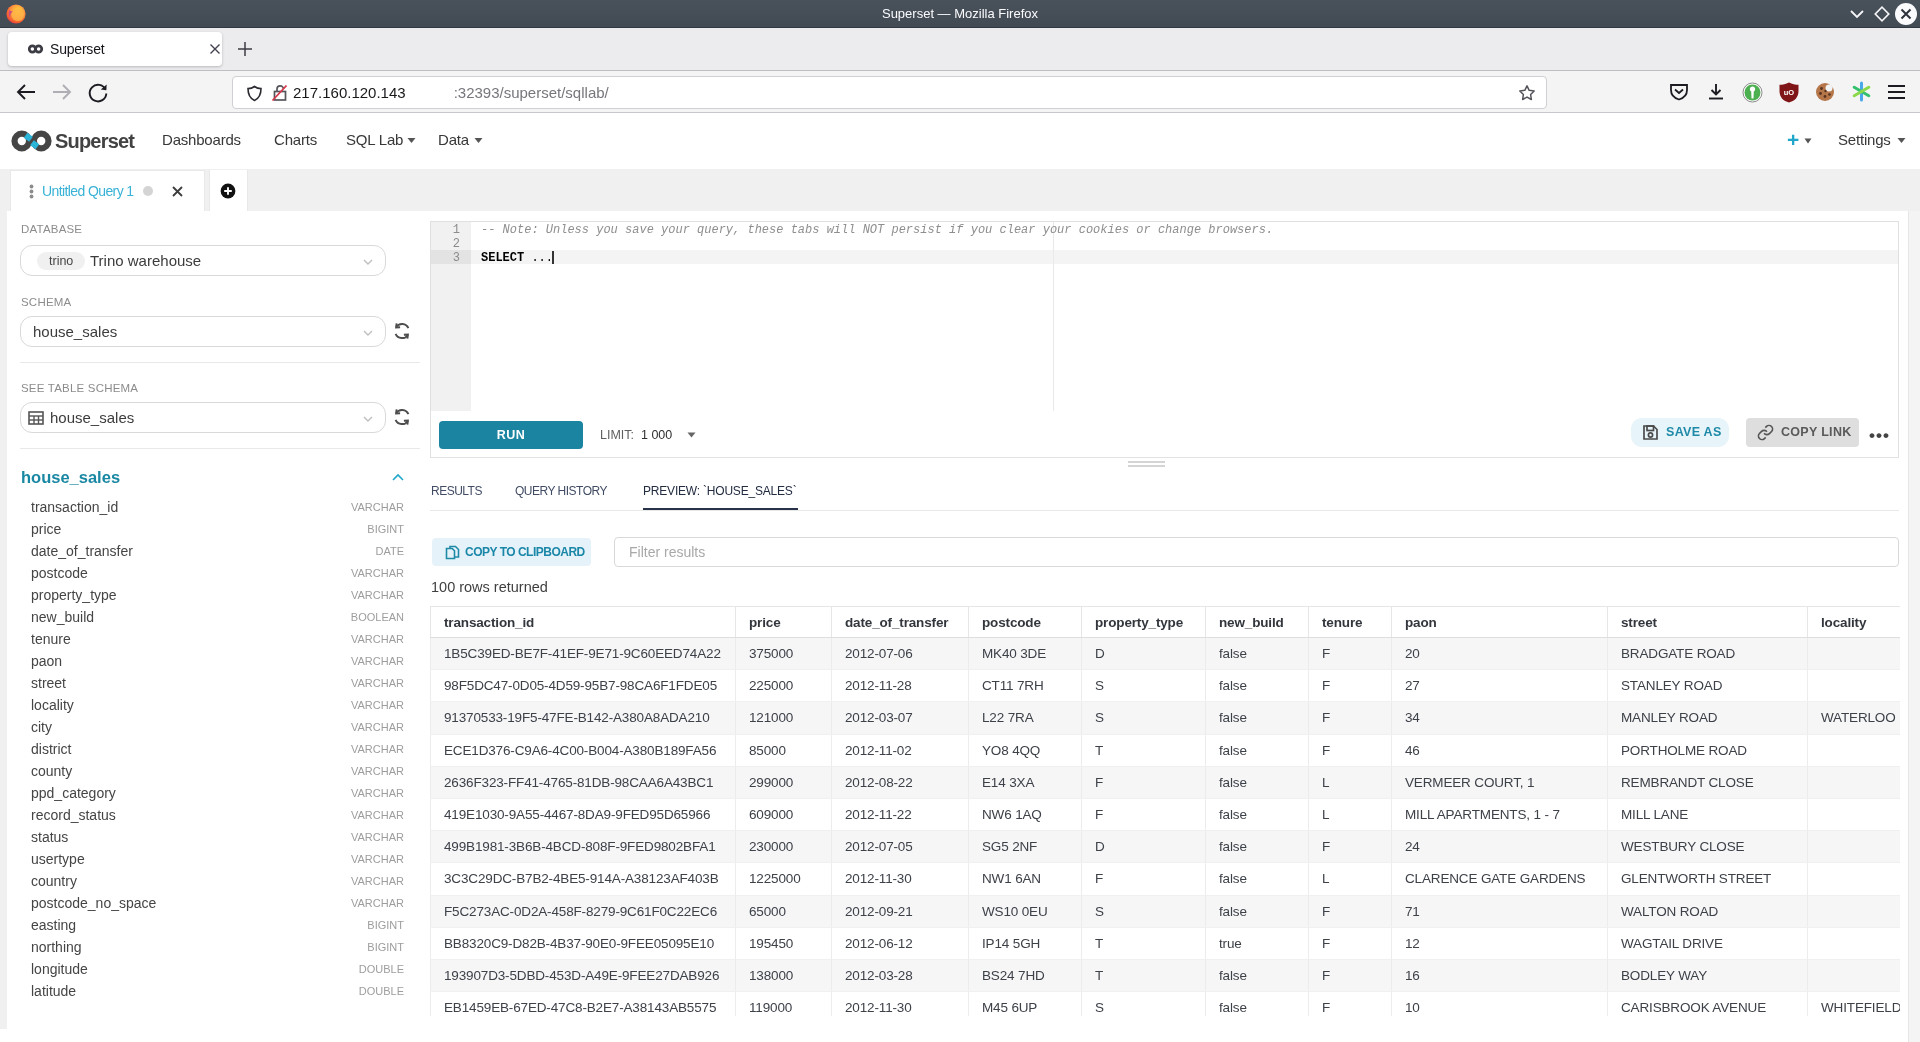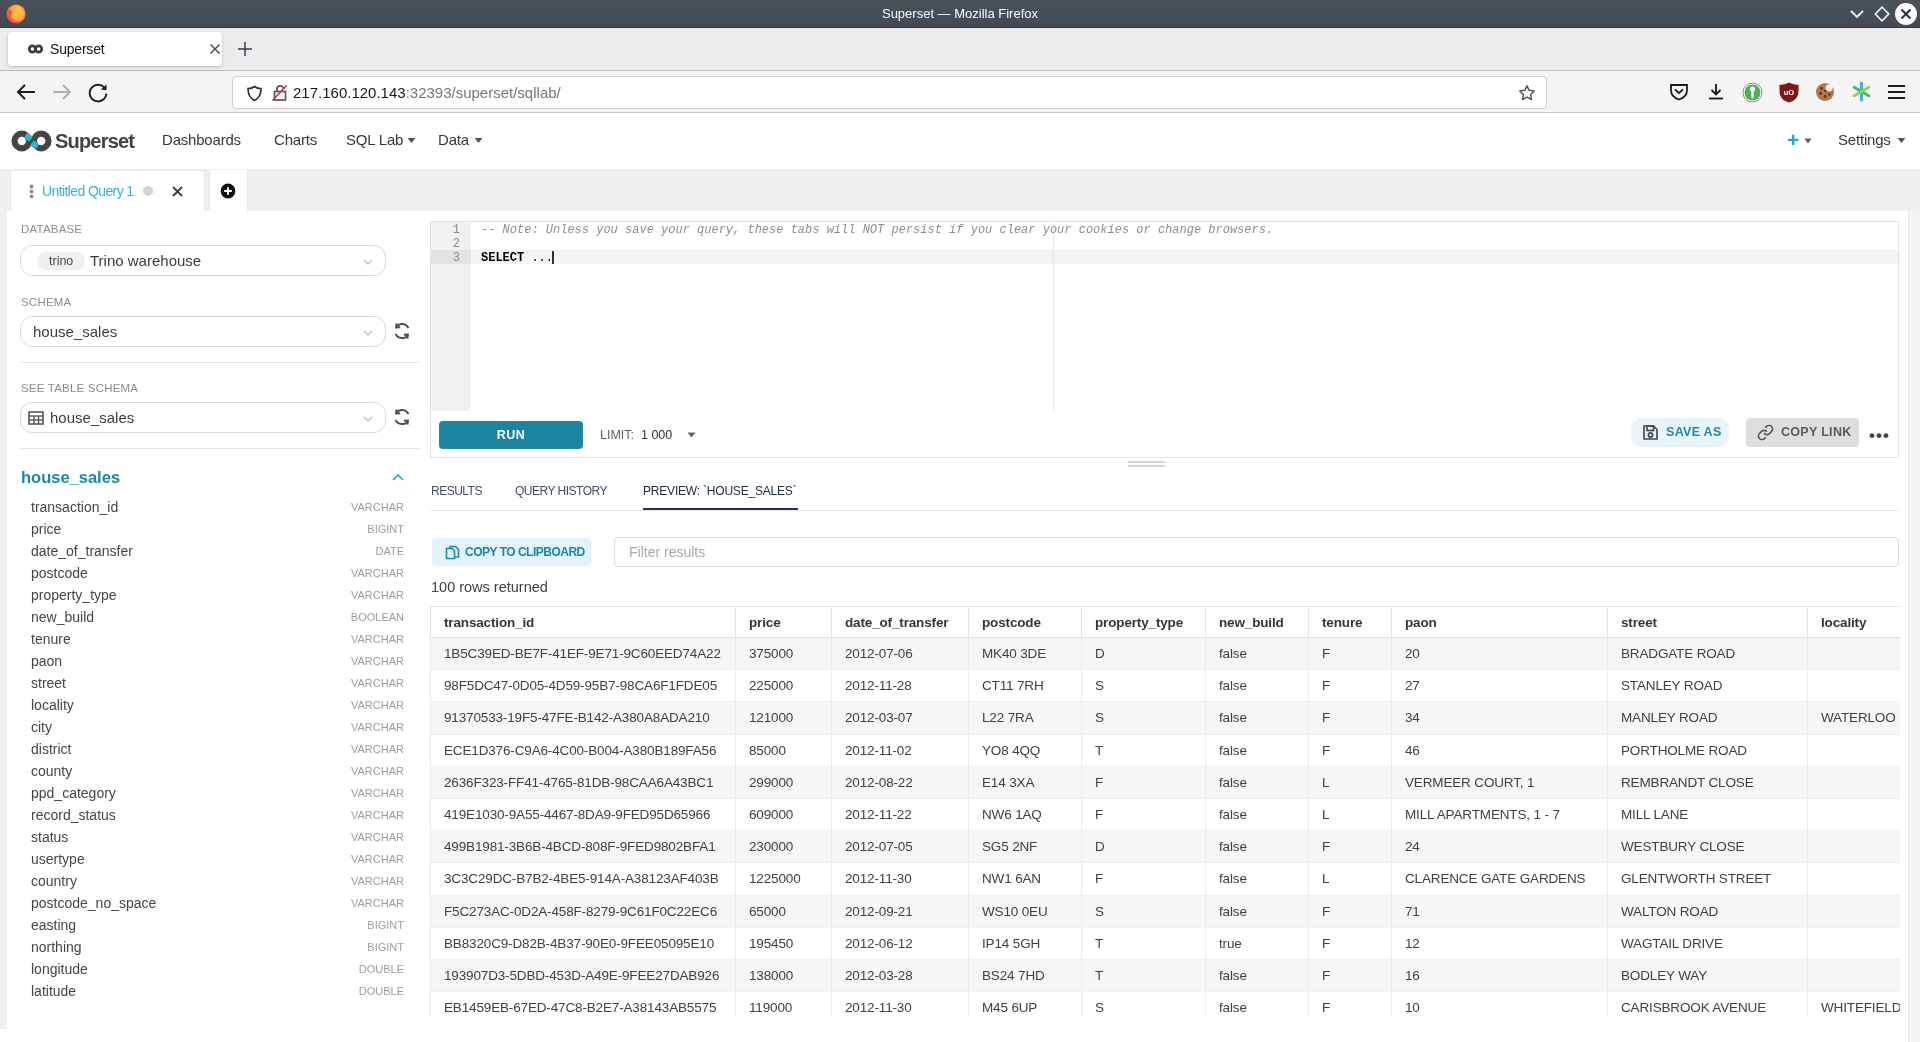--- a/index.html
+++ b/index.html
@@ -15,21 +15,21 @@
   #tabstrip { left:0; top:28px; width:1920px; height:42px; background:#ececee; }
   #activetab { left:8px; top:32px; width:214px; height:34px; background:#fff; border-radius:4px;
     box-shadow:0 1px 3px rgba(0,0,0,.22); }
   #activetab .tabtitle { position:absolute; left:42px; top:0; line-height:34px; font-size:14px; color:#15141a; letter-spacing:-0.2px; }
 
   #navtoolbar { left:0; top:70px; width:1920px; height:43px; background:#f4f4f5;
     border-top:1px solid #bdbdc2; border-bottom:1px solid #c8c8cc; }
   #urlbar { position:absolute; left:232px; top:5px; width:1315px; height:33px; background:#fff;
     border:1px solid #cfcfd4; border-radius:4px; }
   #urlbar .urltext { position:absolute; left:60px; top:0; line-height:32px; font-size:15px; color:#18181b; }
-  #urlbar .urltext .dim { color:#76767c; }
+  #urlbar .urltext .dim { color:#76767c;margin-left:48px; }
 
   
   #snav { left:0; top:113px; width:1920px; height:56px; background:#fff; }
   #snav .brand { position:absolute; left:55px; top:17px; font-size:20px; font-weight:bold; color:#424242; letter-spacing:-0.8px; }
   #snav .mi { position:absolute; top:0; height:54px; line-height:54px; font-size:15px; color:#383838; letter-spacing:-0.2px; }
 
   
   #qtabbar { left:0; top:169px; width:1920px; height:42px; background:#f0f0f0; }
   #qtab { position:absolute; left:10px; top:1px; width:195px; height:41px; background:#fff;
     border:1px solid #e8e8e8; border-bottom:none; }

